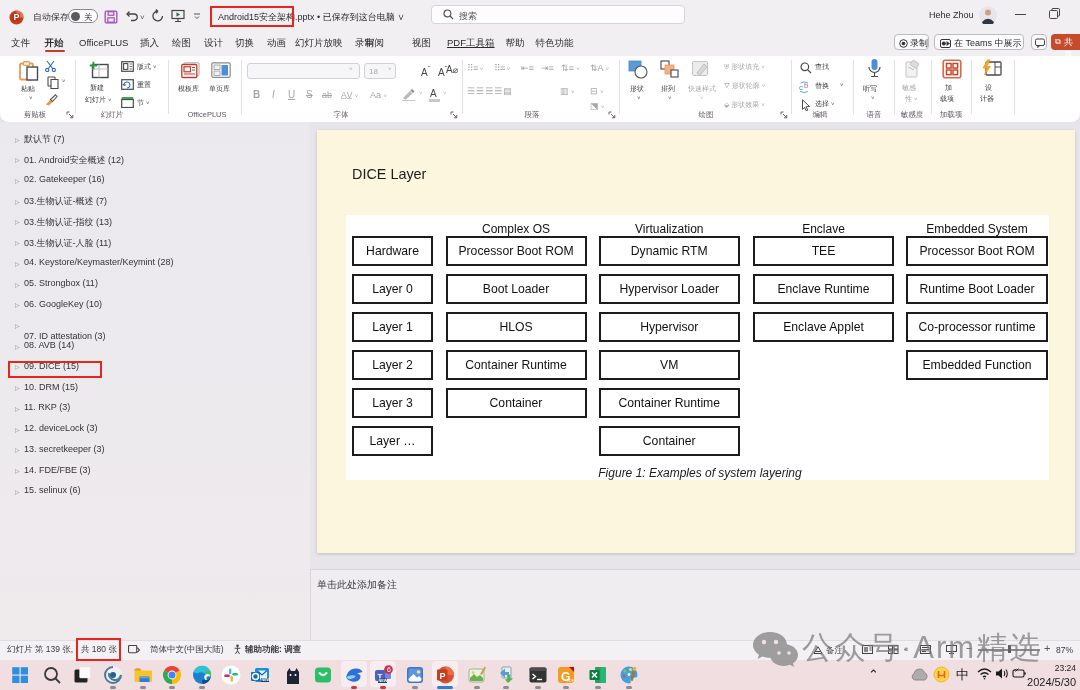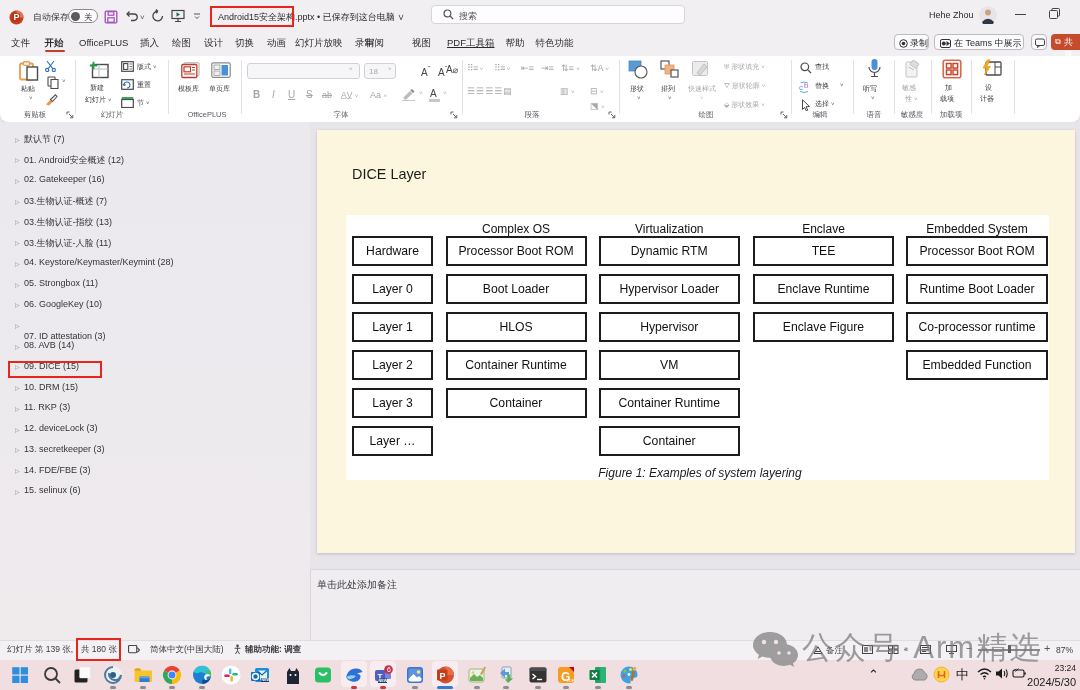--- a/index.html
+++ b/index.html
@@ -471,21 +471,21 @@
       <span>Container</span>
     </div>
     <div class="colhead" style="left:753px; top:222px; width:141px;">Enclave</div>
     <div class="cell" style="left:753px; top:236px; width:141px; height:30px;">
       <span>TEE</span>
     </div>
     <div class="cell" style="left:753px; top:273.9px; width:141px; height:30px;">
       <span>Enclave Runtime</span>
     </div>
     <div class="cell" style="left:753px; top:311.8px; width:141px; height:30px;">
-      <span>Enclave Figure</span>
+      <span>Enclave Applet</span>
     </div>
     <div class="colhead" style="left:906px; top:222px; width:142px;">Embedded System</div>
     <div class="cell" style="left:906px; top:236px; width:142px; height:30px;">
       <span>Processor Boot ROM</span>
     </div>
     <div class="cell" style="left:906px; top:273.9px; width:142px; height:30px;">
       <span>Runtime Boot Loader</span>
     </div>
     <div class="cell" style="left:906px; top:311.8px; width:142px; height:30px;">
       <span>Co-processor runtime</span>

